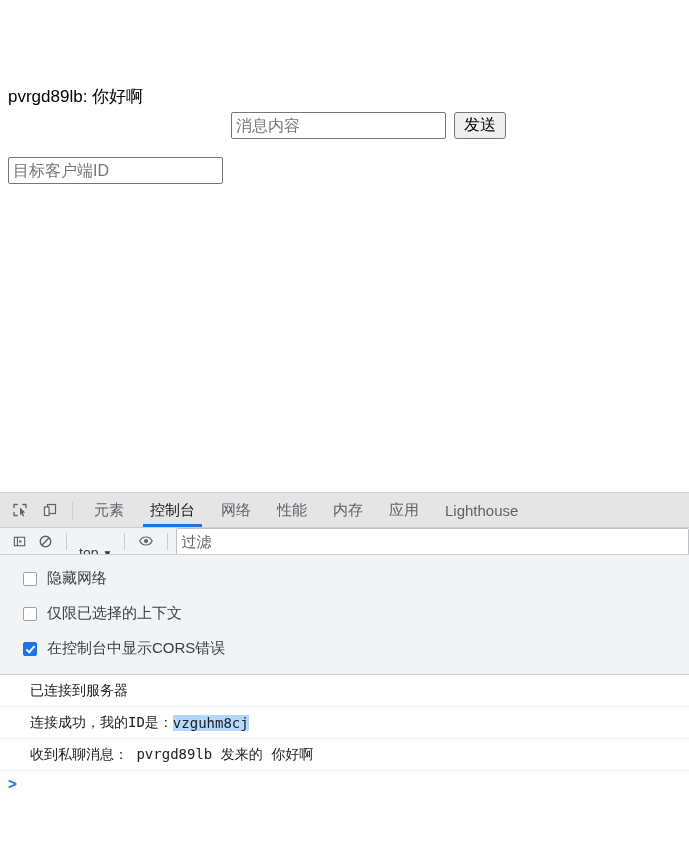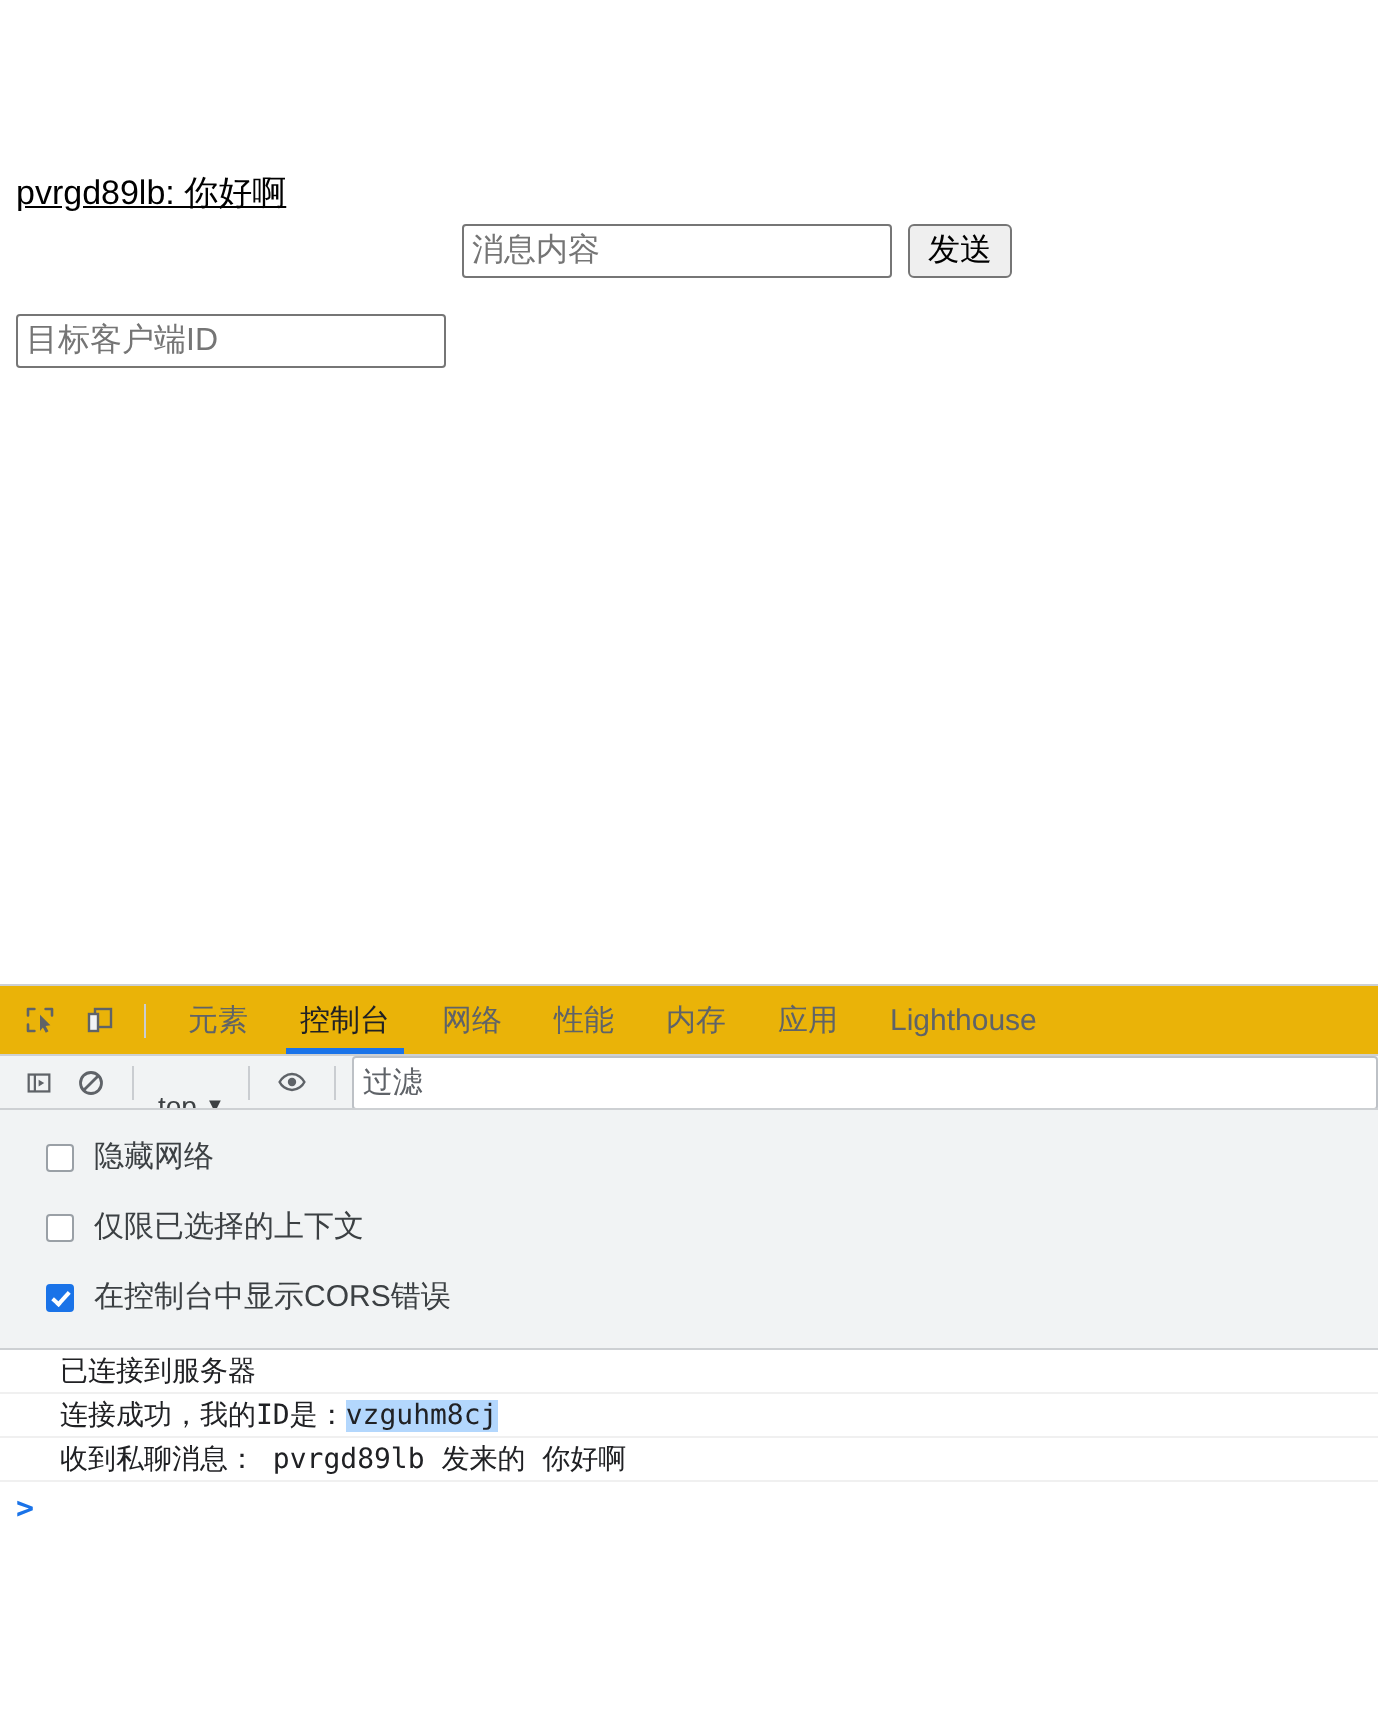--- a/index.html
+++ b/index.html
@@ -41,21 +41,20 @@
     position: absolute;
     left: 8px;
     top: 86px;
     width: 660px;
   }
   .message-line {
     font-size: 17px;
     color: #000000;
     line-height: 22px;
     white-space: nowrap;
-    text-decoration: underline;
   }
   #composer {
     position: absolute;
     left: 8px;
     top: 112px;
     display: flex;
     align-items: flex-start;
     gap: 8px;
   }
   .text-input {
@@ -98,21 +97,21 @@
     border-top: 1px solid #cdd0d3;
     box-sizing: border-box;
     font-family: "Liberation Sans", sans-serif;
     overflow: hidden;
   }
 
   
   #dt-tabbar {
     position: relative;
     height: 35px;
-    background: #eab308;
+    background: #e5e5e5;
     border-bottom: 1px solid #cdd0d3;
     display: flex;
     align-items: center;
     box-sizing: border-box;
     overflow: hidden;
     white-space: nowrap;
   }
   .dt-icon-btn {
     width: 28px;
     height: 28px;
@@ -240,21 +239,21 @@
     font-size: 15px;
     color: #3c4043;
     white-space: nowrap;
   }
 
   
   #console-output {
     background: #ffffff;
   }
   .console-row {
-    height: 22px;
+    height: 32px;
     display: flex;
     align-items: center;
     border-bottom: 1px solid #f0f0f0;
     padding-left: 30px;
     box-sizing: border-box;
     font-family: "DejaVu Sans Mono", monospace;
     font-size: 14px;
     color: #202124;
     white-space: nowrap;
   }

